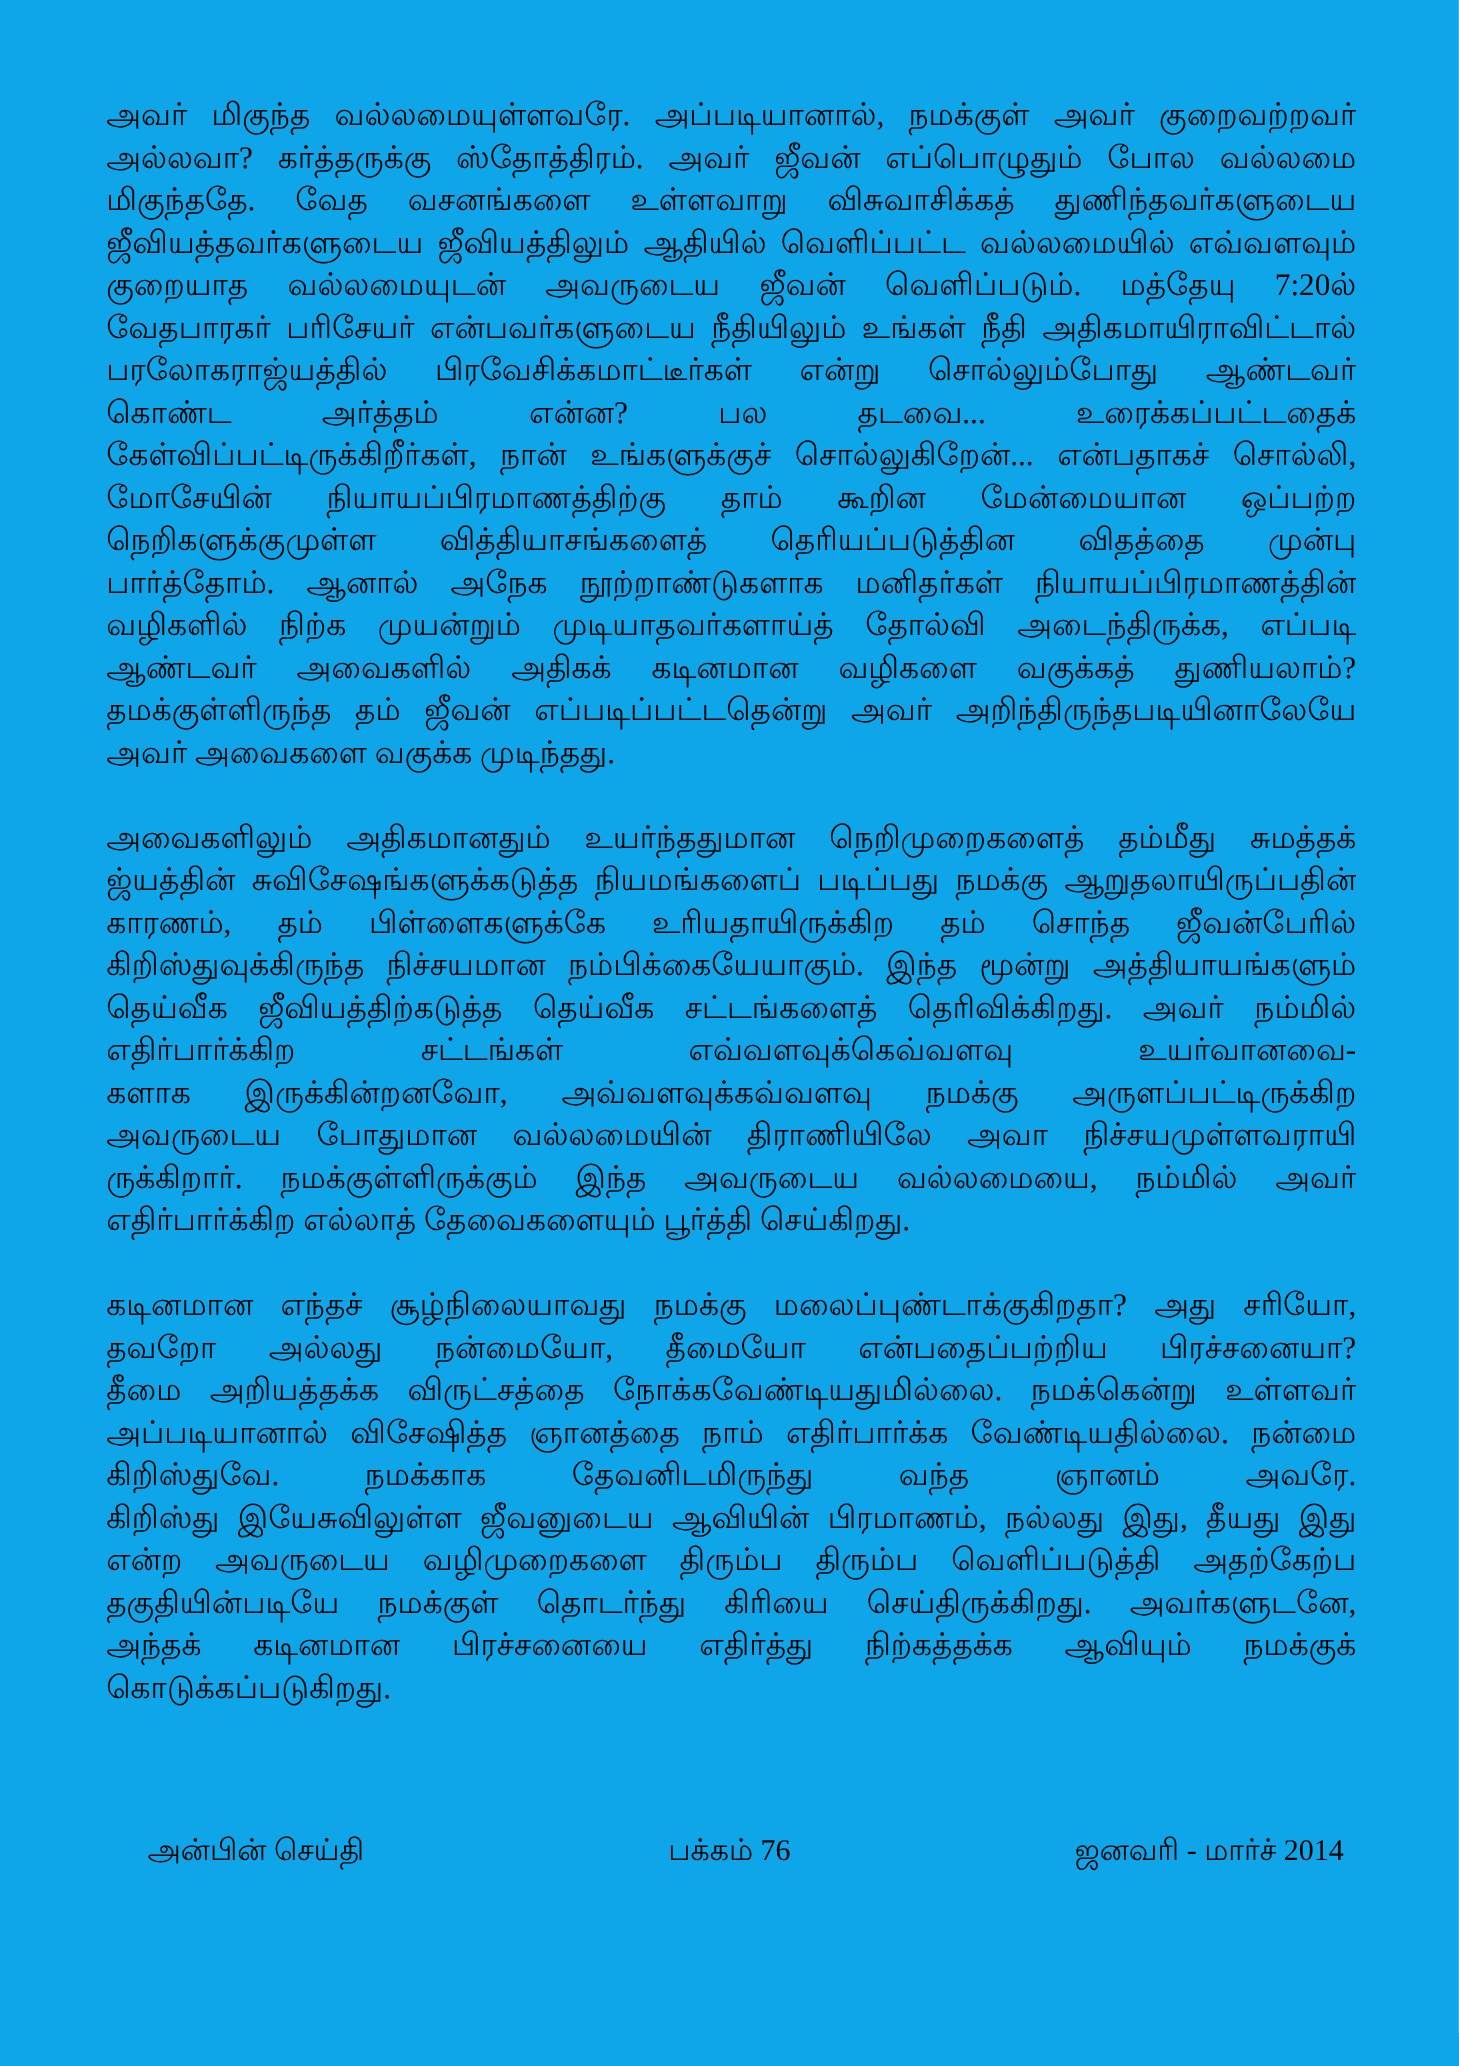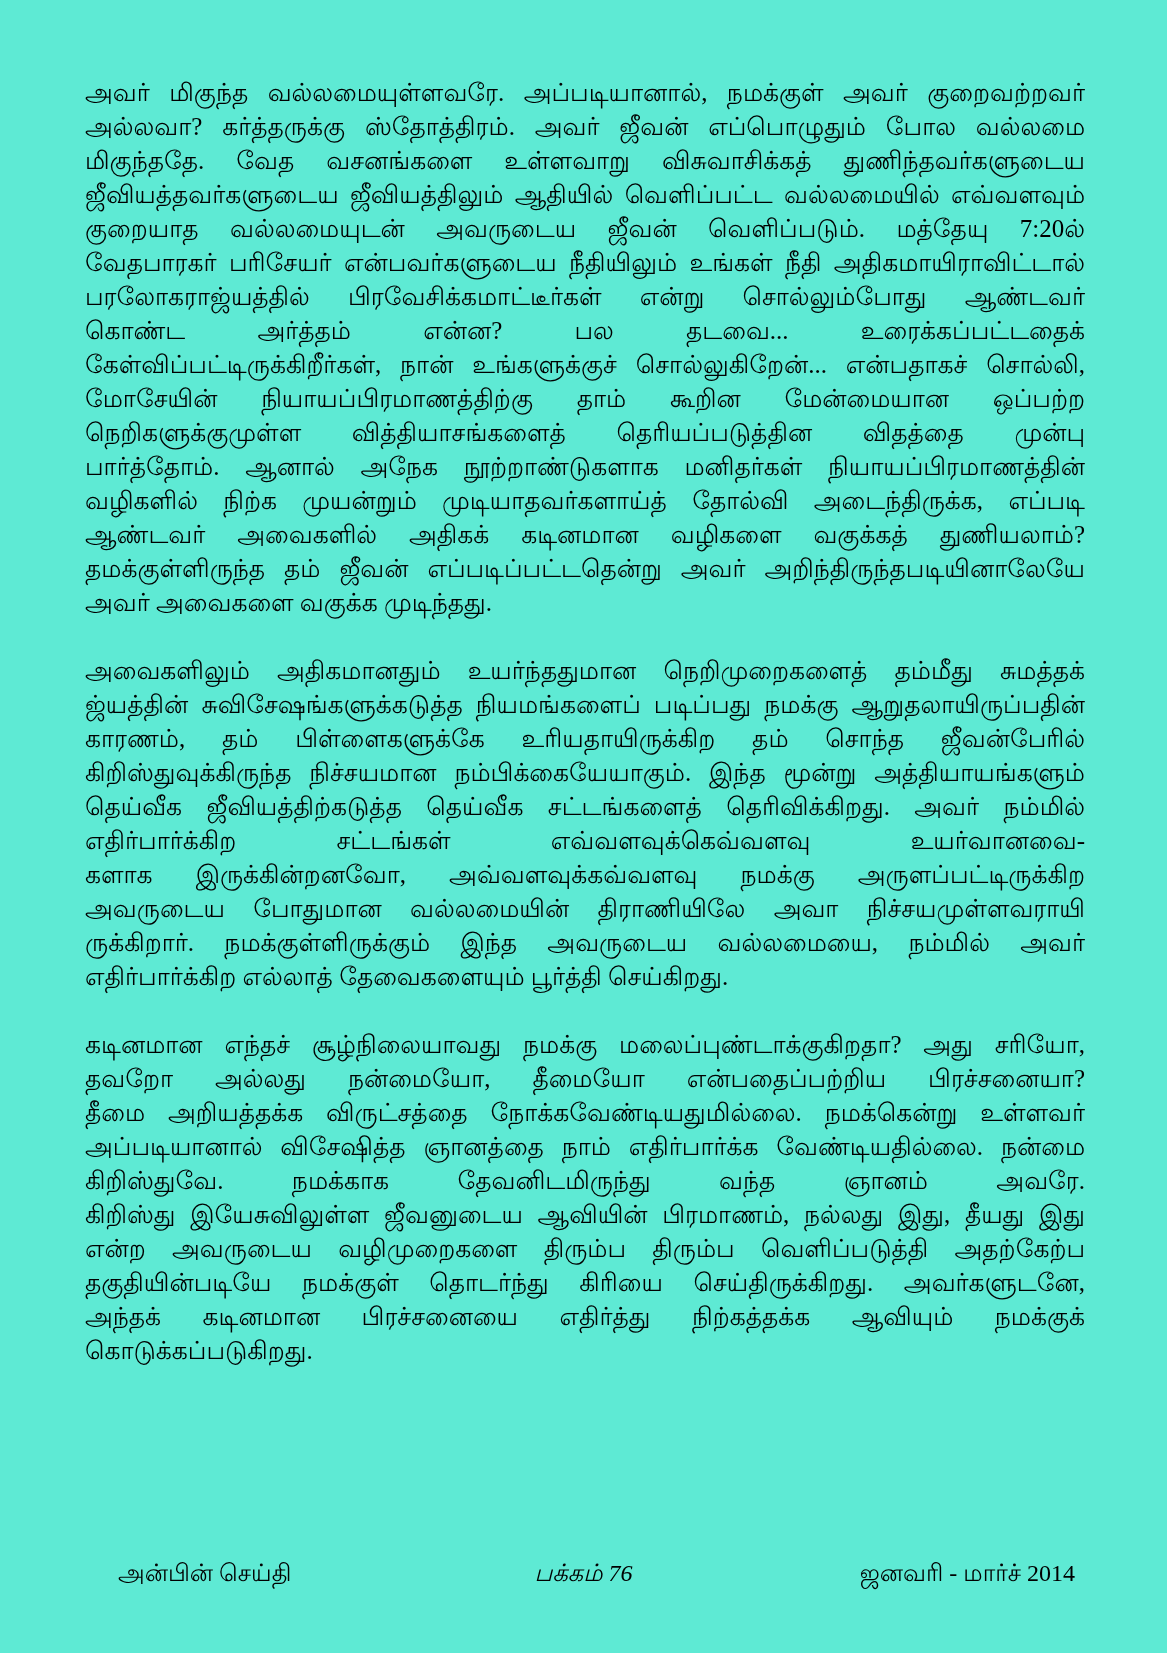--- a/index.html
+++ b/index.html
@@ -11,21 +11,21 @@
     height: 1653px;
     position: relative;
     background: #ffffff;
     overflow: hidden;
     font-family: "Liberation Serif", "DejaVu Serif", serif;
     color: #000000;
   }
   .page {
     position: absolute;
     inset: 0;
-    background: #5eead4;
+    background: #0ea5e9;
   }
   .content {
     position: absolute;
     left: 85px;
     top: 76px;
     width: 1000px;
     font-size: 25px;
     line-height: 34px;
   }
   .paragraph {
@@ -40,39 +40,38 @@
     white-space: normal;
     overflow: hidden;
     max-height: 34px;
   }
   .line.last {
     text-align-last: left;
   }
   .footer {
     position: absolute;
     left: 0;
-    top: 1556px;
+    top: 1464px;
     width: 1167px;
     height: 34px;
     font-size: 24px;
     line-height: 34px;
   }
   .footer-left {
     position: absolute;
     left: 118px;
     top: 0;
     white-space: nowrap;
   }
   .footer-center {
     position: absolute;
     left: 50%;
     top: 0;
     transform: translateX(-50%);
     white-space: nowrap;
-    font-style: italic;
   }
   .footer-right {
     position: absolute;
     right: 92px;
     top: 0;
     white-space: nowrap;
   }
 </style>
 </head>
 <body>

